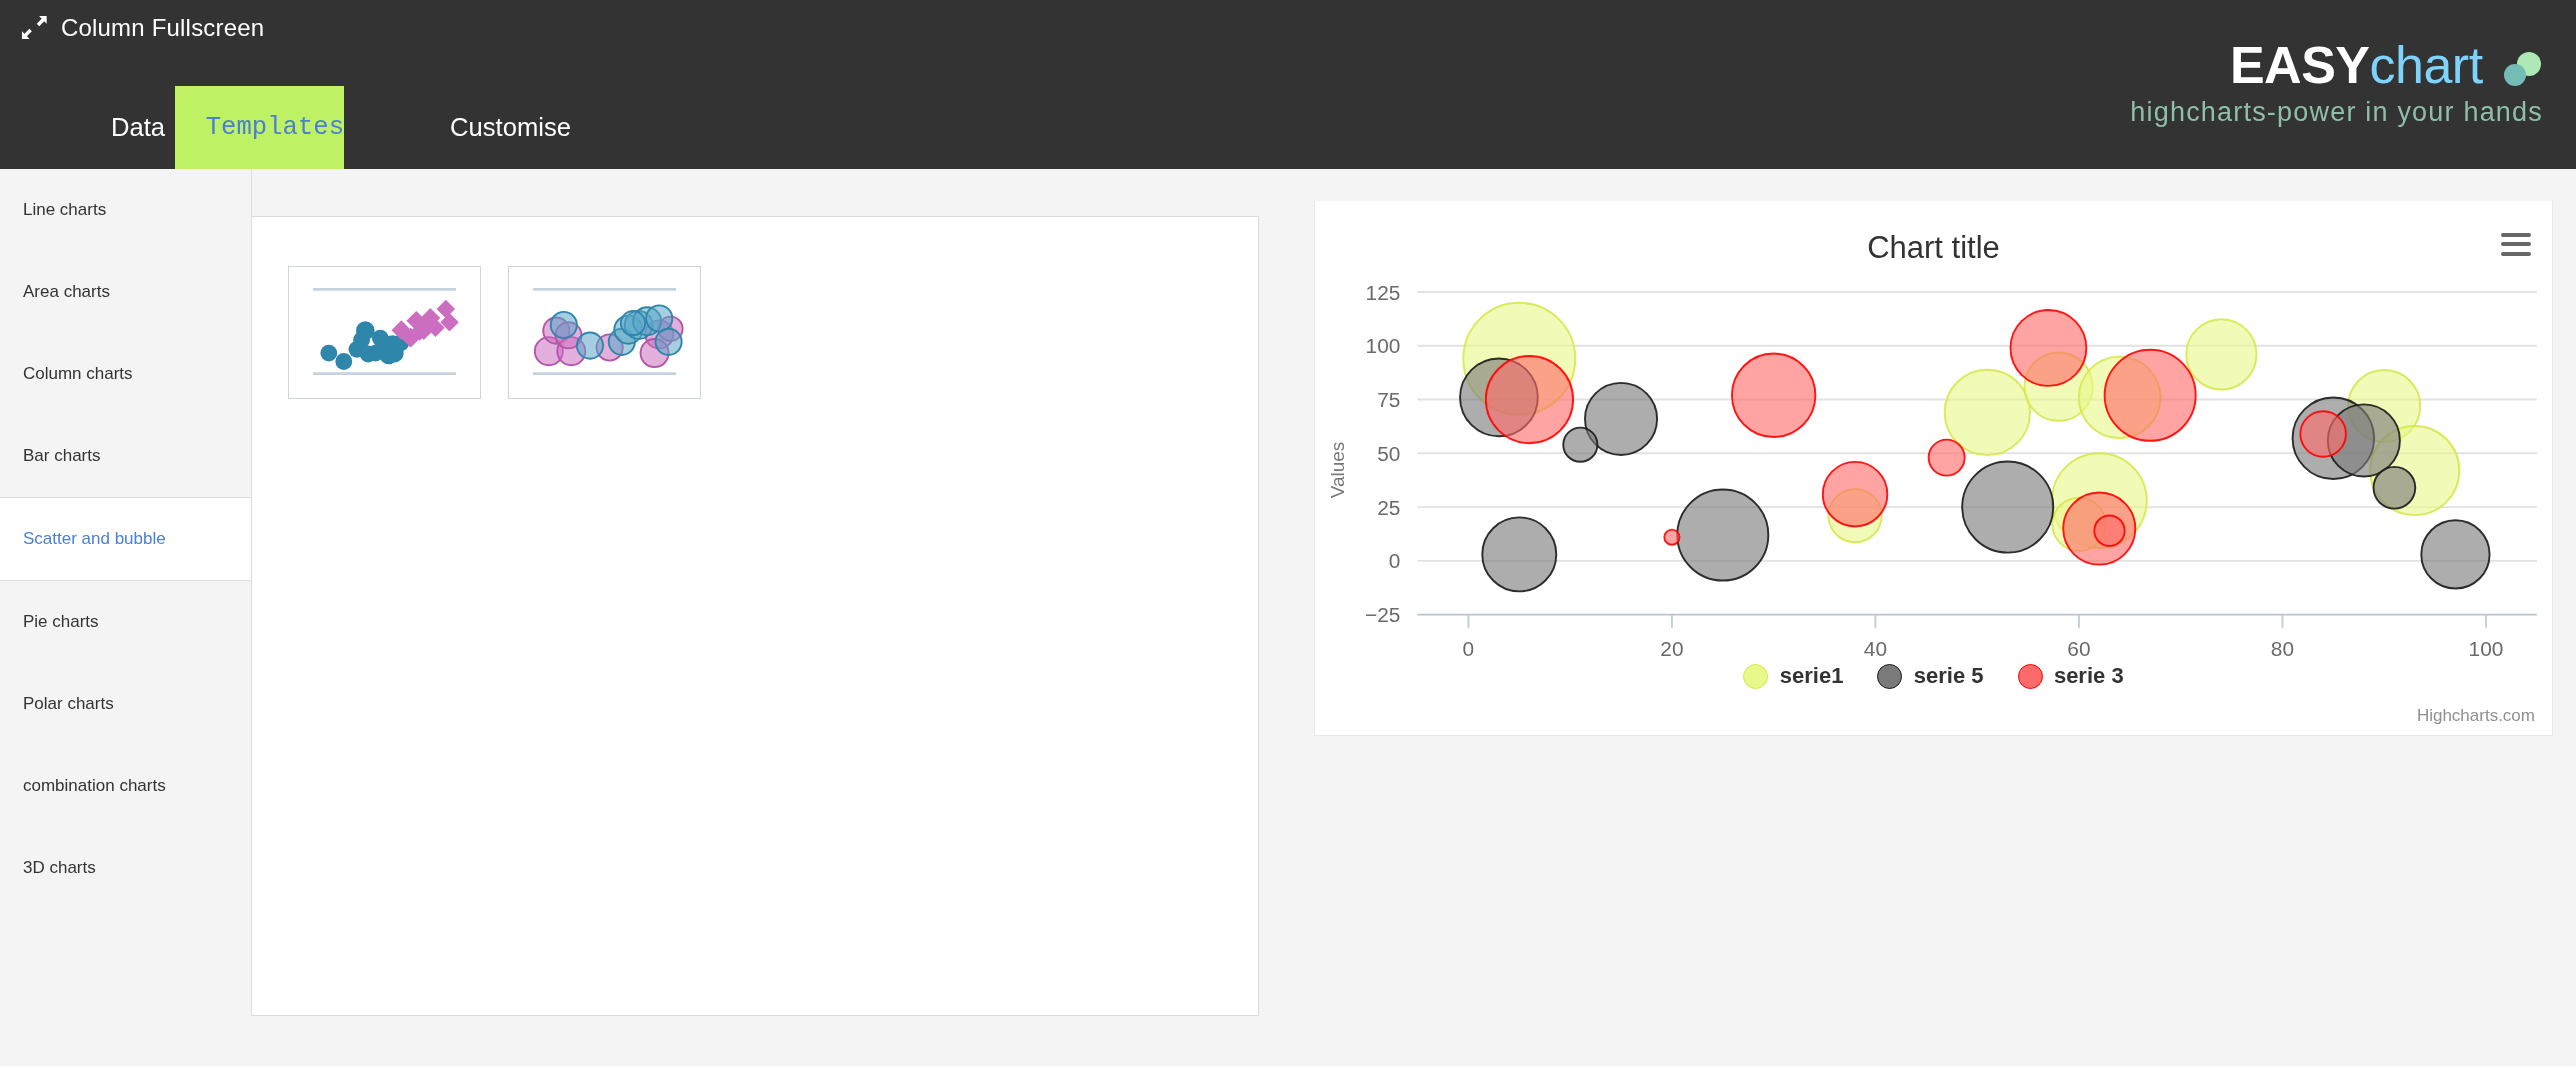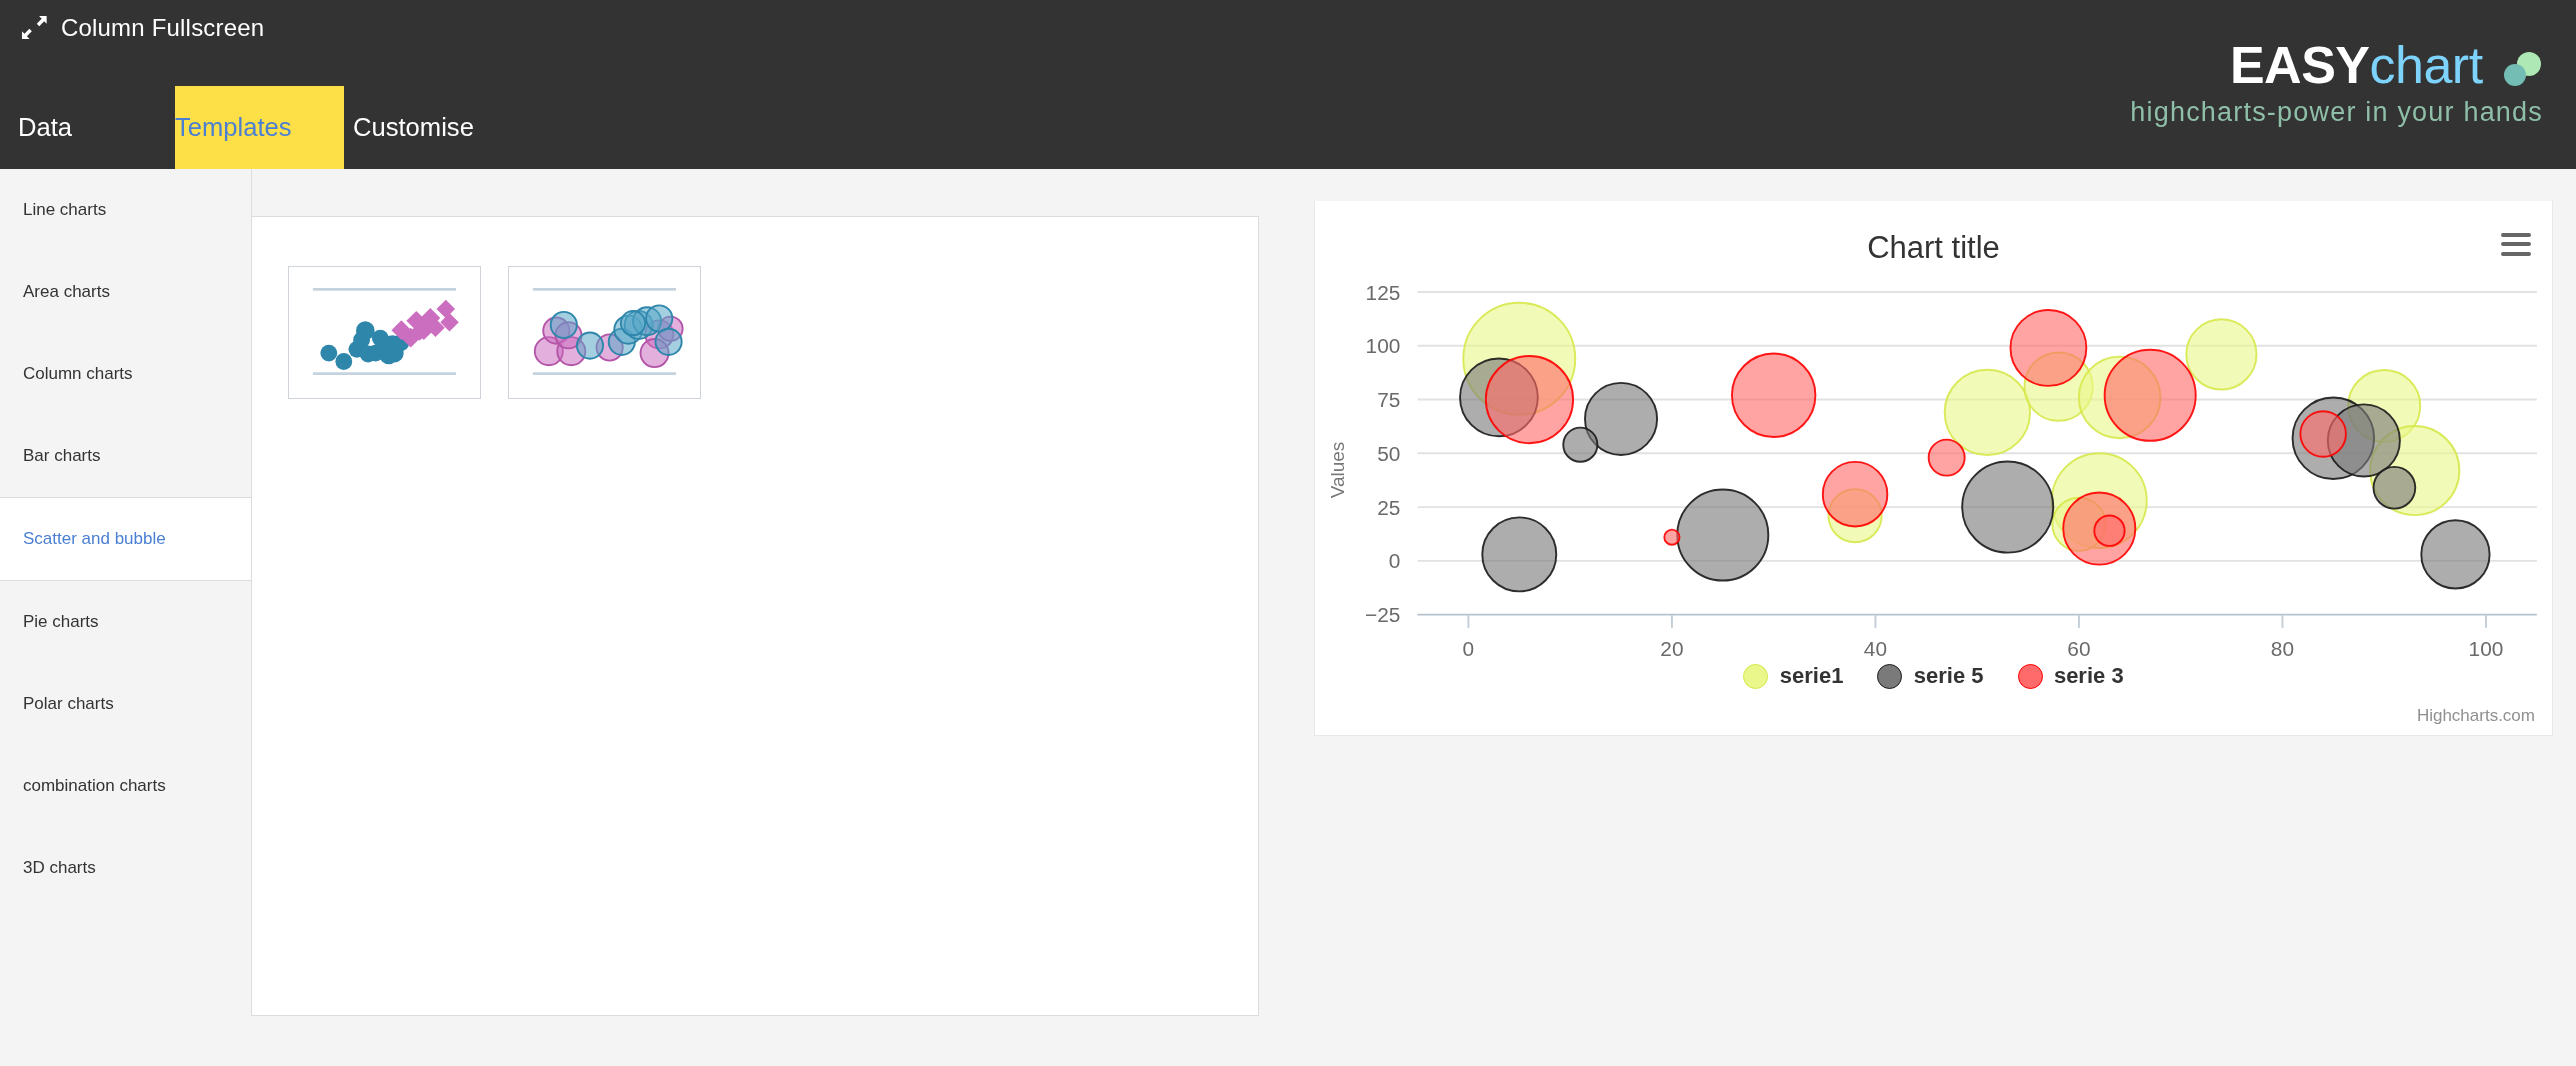--- a/index.html
+++ b/index.html
@@ -29,28 +29,29 @@
     white-space: nowrap;
   }
 
   
   .tabbar {
     position: absolute; left: 0; top: 86px;
     height: 83px; width: 2576px;
   }
   .tab {
     position: absolute; top: 0; height: 83px;
-    display: flex; align-items: center; justify-content: flex-start;
+    display: flex; align-items: center; justify-content: flex-end;
     color: #ffffff; font-size: 25.6px;
     cursor: pointer;
     font-family: "Liberation Sans", sans-serif;
   }
   .tab.active {
-    background: #fde047;
+    background: #bef264;
     color: #4a7fd4;
+    font-family: Liberation Mono, monospace;
   }
   #tab-0 { left: 18px;  width: 147px; }
   #tab-1 { left: 175px; width: 169px; }
   #tab-2 { left: 353px; width: 218px; }
 
   
   .logo {
     position: absolute; right: 33px; top: 38px;
     text-align: right;
   }

